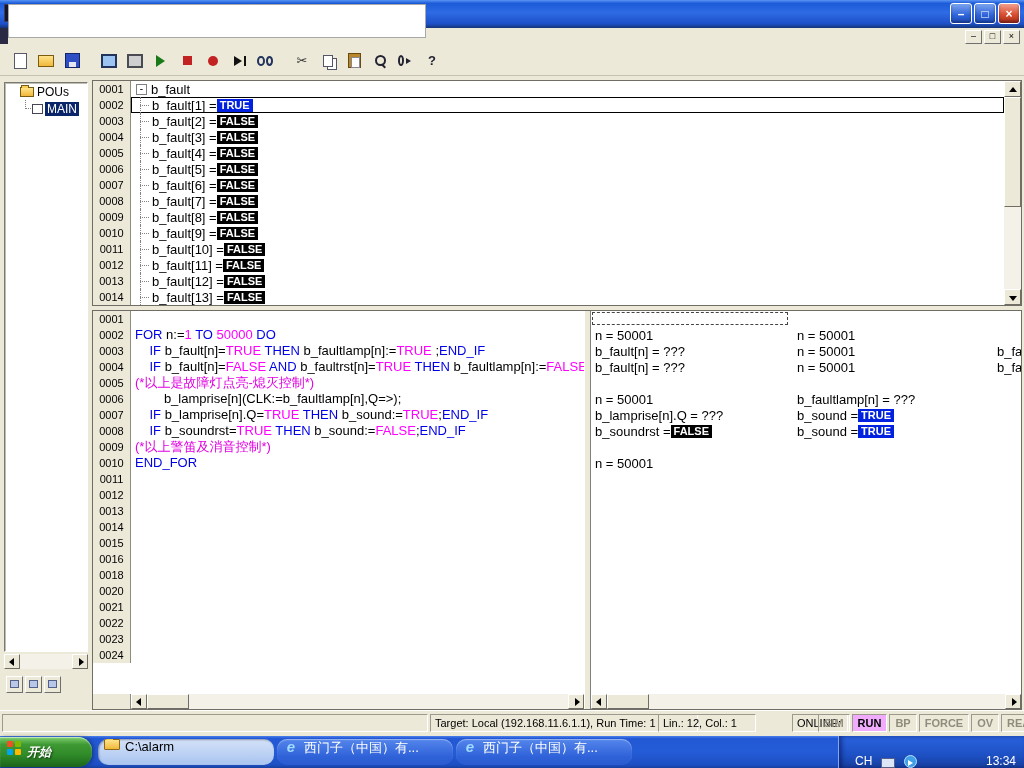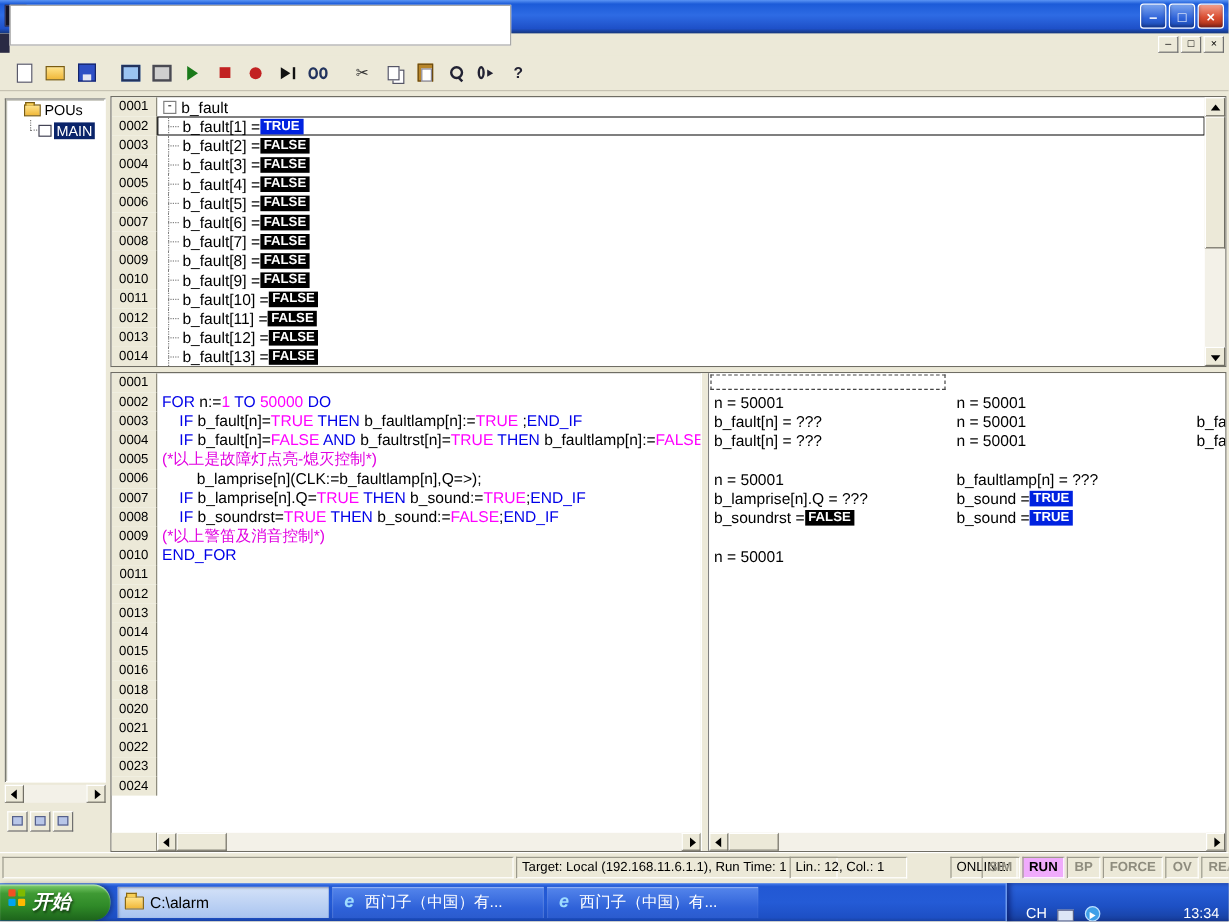--- a/index.html
+++ b/index.html
@@ -135,24 +135,24 @@
   .sb-flags{position:absolute;left:818px;top:3px;display:flex;gap:2px}
   .flag-cell{height:18px;border:1px solid;border-color:#9C9A8C #FFF #FFF #9C9A8C;padding:2px 5px;color:#8E8C7E;font-weight:bold;white-space:nowrap}
   .flag-cell.on{background:#f0abfc;color:#000}
 
   
   .taskbar{position:absolute;left:0;top:736px;width:1024px;height:32px;
     background:linear-gradient(180deg,#4A7FEC 0%,#2258D4 8%,#245BD6 50%,#1D4FC4 90%,#173F9E 100%)}
   .startbtn{position:absolute;left:0;top:1px;width:92px;height:30px;border-radius:0 14px 14px 0;
     background:linear-gradient(180deg,#7FD06F 0%,#3F9A34 25%,#2F8A28 60%,#1D641B 100%);
     display:flex;align-items:center;gap:6px;padding-left:7px;box-shadow:2px 0 4px rgba(0,0,0,.35),inset 0 1px 1px rgba(255,255,255,.55)}
-  .start-label{color:#fff;font-size:16px;font-weight:bold;font-style:italic;text-shadow:1px 1px 2px rgba(0,0,0,.55)}
+  .start-label{color:#fff;font-size:12px;font-weight:bold;font-style:italic;text-shadow:1px 1px 2px rgba(0,0,0,.55)}
   .winflag{width:6px;height:6px;background:#F25022;border-radius:1px;box-shadow:8px 0 0 #7FBA00,0 8px 0 #00A4EF,8px 8px 0 #FFB900;margin:-8px 8px 8px 0}
   .task-buttons{position:absolute;left:98px;top:3px;display:flex;gap:3px}
-  .task-btn{width:176px;height:26px;border-radius:0;display:flex;align-items:center;gap:5px;padding:0 6px;
+  .task-btn{width:176px;height:26px;border-radius:10px;display:flex;align-items:flex-start;gap:5px;padding:0 6px;
     color:#fff;font-size:13px;overflow:hidden;white-space:nowrap;
     background:linear-gradient(180deg,#5586EC,#2E61D8 70%,#2B5BCE);box-shadow:inset 0 1px 1px rgba(255,255,255,.4)}
   .task-btn.active{background:linear-gradient(180deg,#D4E2F8,#A9C4F0);color:#000;box-shadow:inset 1px 1px 2px rgba(0,0,40,.35)}
   .ic-folder{flex:none;width:16px;height:11px;background:linear-gradient(180deg,#FFE38A,#F0B83A);border:1px solid #8B6914;border-radius:1px;position:relative}
   .ic-folder::before{content:"";position:absolute;top:-4px;left:0;width:7px;height:3px;background:#F7CE56;border:1px solid #8B6914;border-bottom:none}
   .ic-ie{flex:none;width:16px;height:16px;color:#9FDCFF;font-weight:bold;font-style:italic;font-size:15px;line-height:15px;text-align:center}
   .ic-ie::before{content:"e"}
   .tray{position:absolute;right:0;top:0;width:186px;height:32px;
     background:linear-gradient(180deg,#2A63DE,#1D50C4 60%,#173F9E);border-left:1px solid #7FA8F0;
     box-shadow:inset 3px 0 4px rgba(0,0,60,.45);display:flex;align-items:flex-end;color:#fff;font-size:12px;padding-left:16px;gap:9px}

